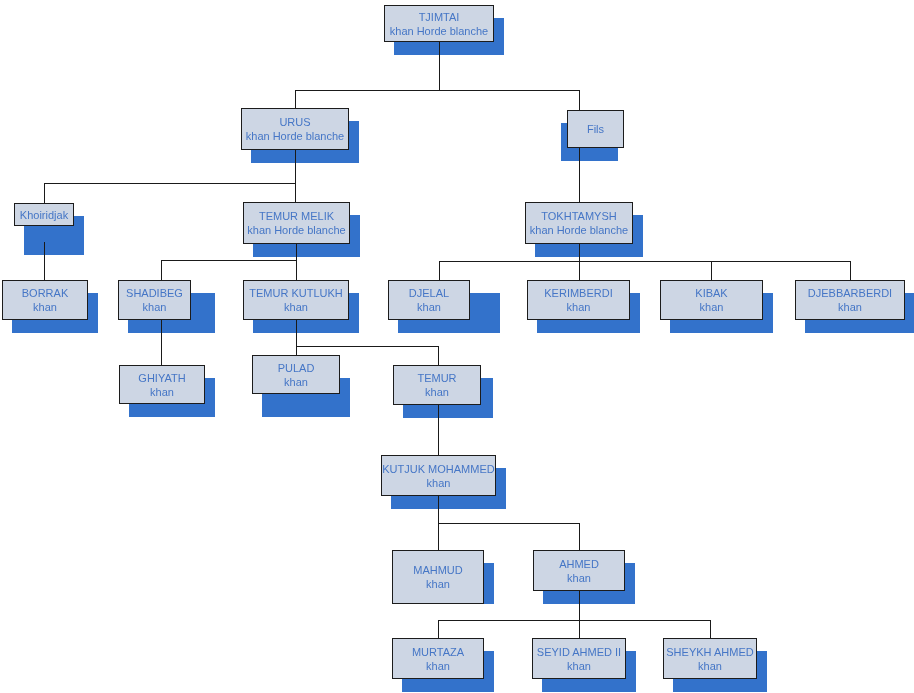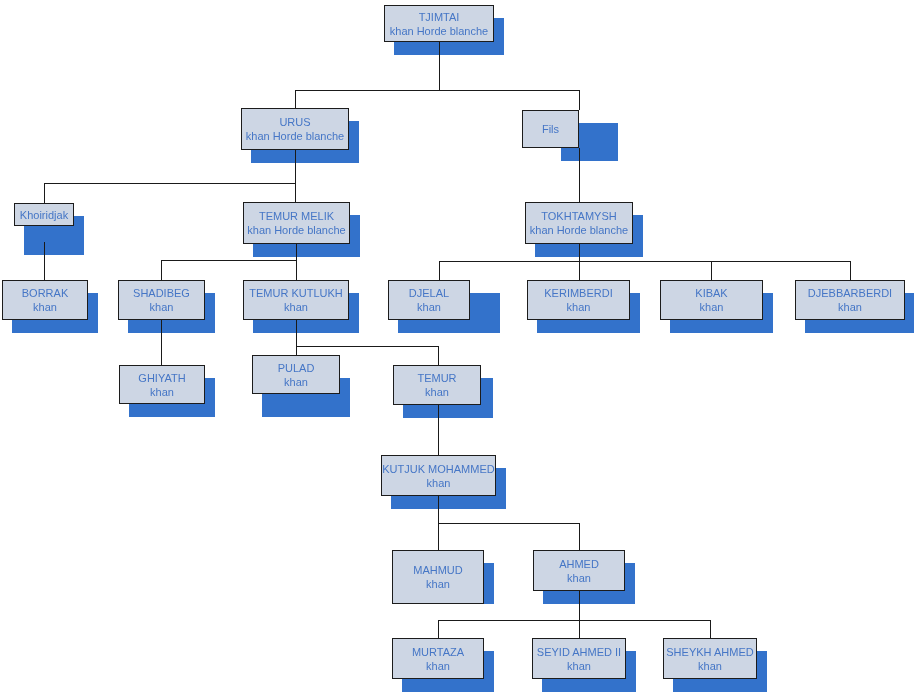--- a/index.html
+++ b/index.html
@@ -107,21 +107,21 @@
   <div class="node" style="left:384px;top:5px;width:110px;height:37px">
     <span>TJIMTAI</span>
     <span>khan Horde blanche</span>
   </div>
 
   <div class="node" style="left:241px;top:108px;width:108px;height:42px">
     <span>URUS</span>
     <span>khan Horde blanche</span>
   </div>
 
-  <div class="node" style="left:522px;top:110px;width:57px;height:38px">
+  <div class="node" style="left:567px;top:110px;width:57px;height:38px">
     <span>Fils</span>
   </div>
 
   <div class="node" style="left:14px;top:203px;width:60px;height:23px">
     <span>Khoiridjak</span>
   </div>
 
   <div class="node" style="left:243px;top:202px;width:107px;height:42px">
     <span>TEMUR MELIK</span>
     <span>khan Horde blanche</span>
@@ -130,21 +130,21 @@
   <div class="node" style="left:525px;top:202px;width:108px;height:42px">
     <span>TOKHTAMYSH</span>
     <span>khan Horde blanche</span>
   </div>
 
   <div class="node" style="left:2px;top:280px;width:86px;height:40px">
     <span>BORRAK</span>
     <span>khan</span>
   </div>
 
-  <div class="node" style="left:118px;top:280px;width:87px;height:40px">
+  <div class="node" style="left:118px;top:280px;width:73px;height:40px">
     <span>SHADIBEG</span>
     <span>khan</span>
   </div>
 
   <div class="node" style="left:243px;top:280px;width:106px;height:40px">
     <span>TEMUR KUTLUKH</span>
     <span>khan</span>
   </div>
 
   <div class="node" style="left:388px;top:280px;width:82px;height:40px">

